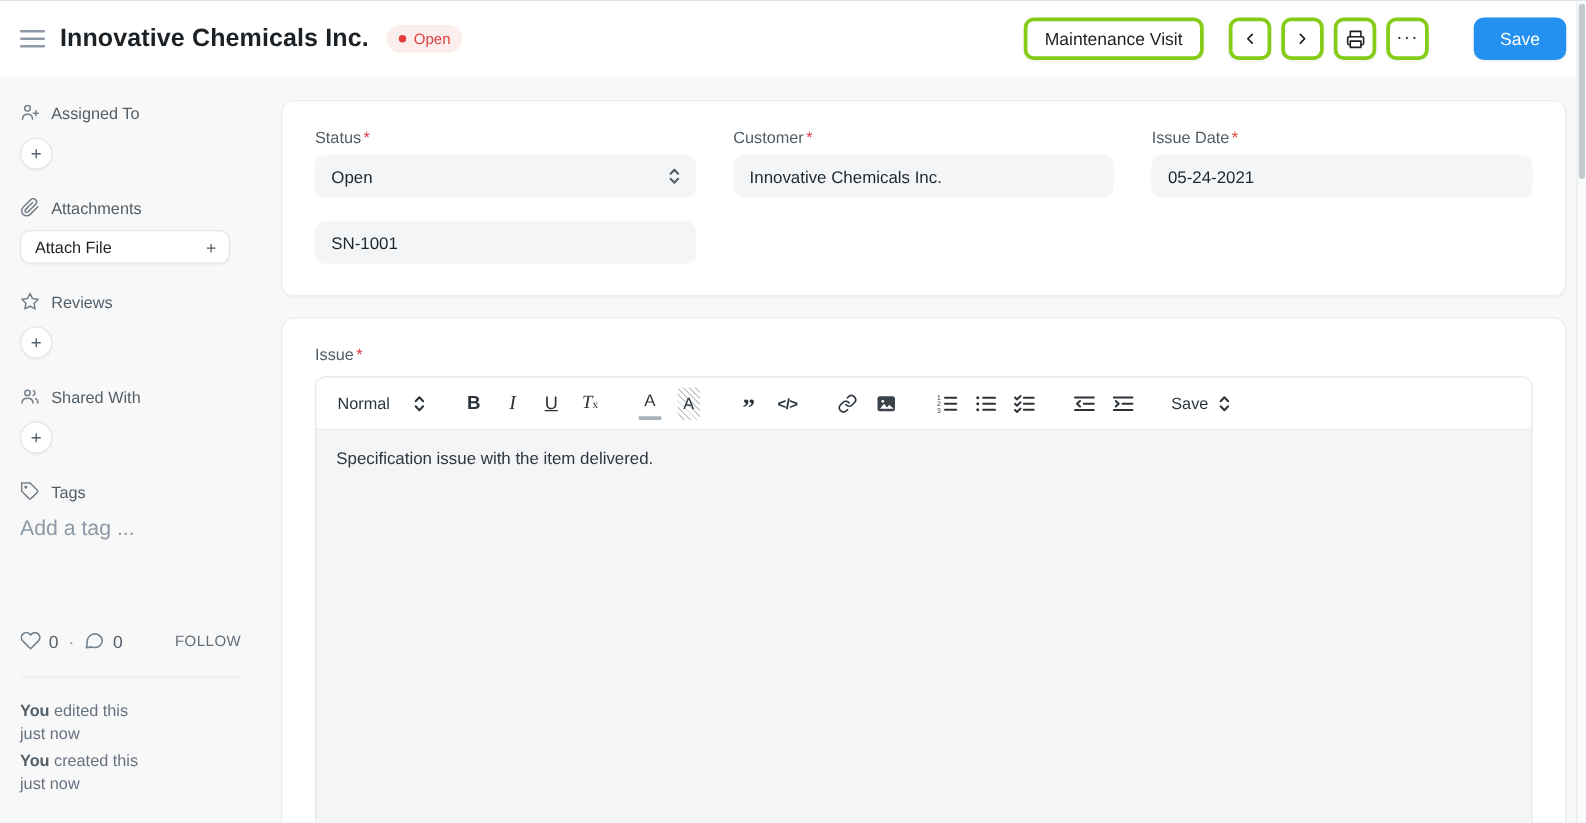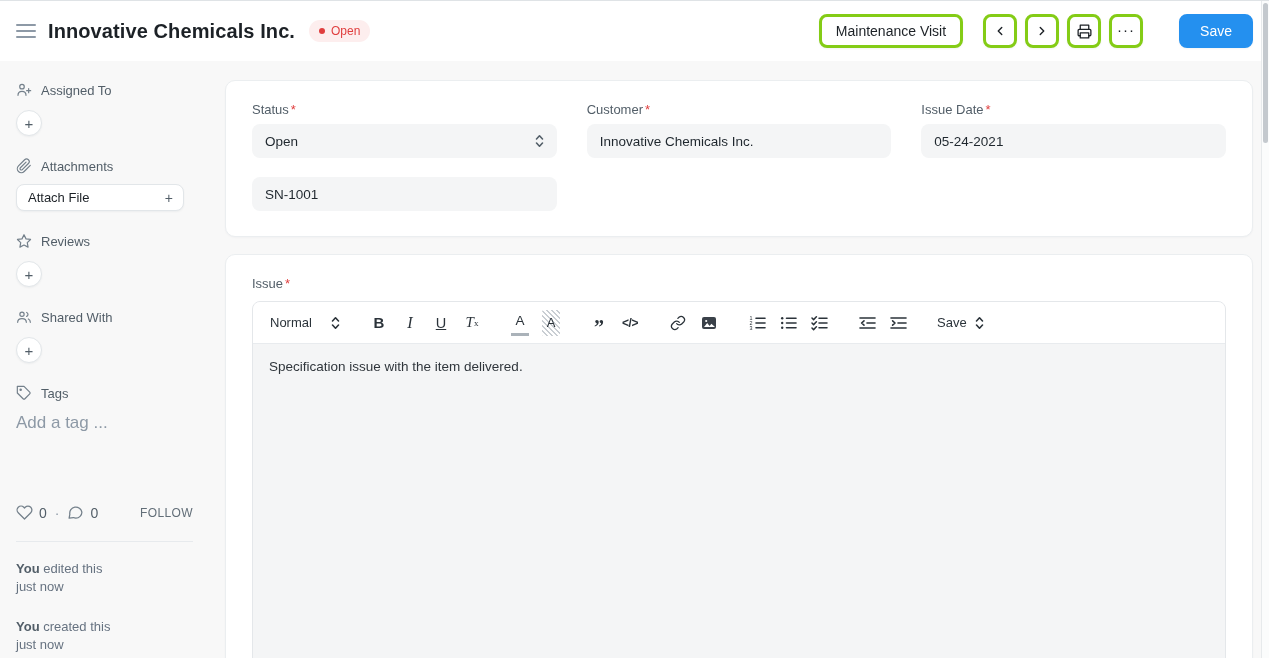--- a/index.html
+++ b/index.html
@@ -34,21 +34,21 @@
   .attach-btn { margin-top:10px; height:27px; width:168px; background:#fff; border:1px solid #e2e6e9; border-radius:8px; box-shadow:0 1px 2px rgba(25,39,52,.05); display:flex; align-items:center; justify-content:space-between; padding:0 10px 0 11px; font-size:13px; color:#1c2126; cursor:pointer; }
   .attach-btn .plus { color:#525e68; font-size:14px; }
   .add-tag { margin-top:12px; font-size:17px; color:#8d99a6; cursor:text; }
   .engage-row { margin-top:71px; display:flex; align-items:center; }
   .engage-left { display:flex; align-items:center; gap:6px; font-size:14px; color:#525e68; }
   .engage-left .mid-dot { color:#8d99a6; margin:0 2px; }
   .follow { margin-left:auto; font-size:12px; color:#626e78; letter-spacing:.4px; cursor:pointer; }
   .sb-divider { margin-top:20px; border:0; border-top:1px solid #e7eaed; }
   .activity { margin-top:18px; font-size:13px; color:#667280; line-height:18px; }
   .activity .actor { font-weight:700; color:#525e68; }
-  .activity-item + .activity-item { margin-top:22px; }
+  .activity-item + .activity-item { margin-top:4px; }
 
   
   .main { flex:1; padding:19px 16px 0 16px; min-width:0; }
   .card { background:#fff; border:1px solid #ebeef0; border-radius:10px; box-shadow:0 1px 2px rgba(25,39,52,.03); }
   .card-fields { padding:21px 26px 25px 26px; display:grid; grid-template-columns:1fr 1fr 1fr; column-gap:30px; row-gap:19px; }
   .fld-label { font-size:13px; color:#525e68; margin-bottom:7px; }
   .req { color:#e03e3e; margin-left:2px; }
   .control { height:34px; background:#f4f5f6; border-radius:8px; display:flex; align-items:center; padding:0 13px; font-size:13.5px; color:#1f272e; }
   .control.select { justify-content:space-between; cursor:pointer; }
   .control.select .val { font-weight:500; }

